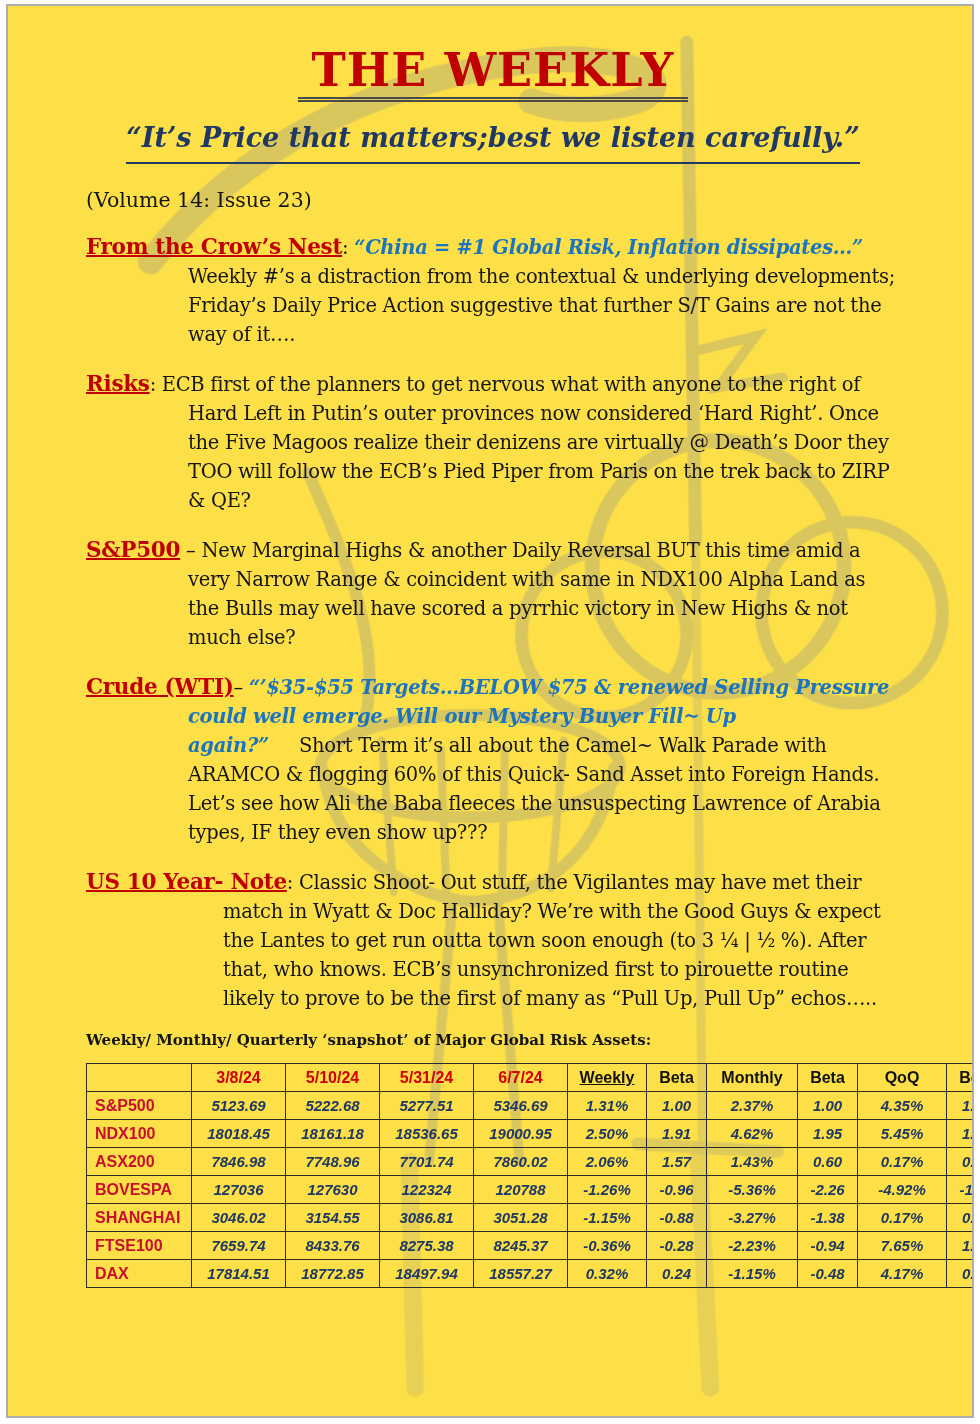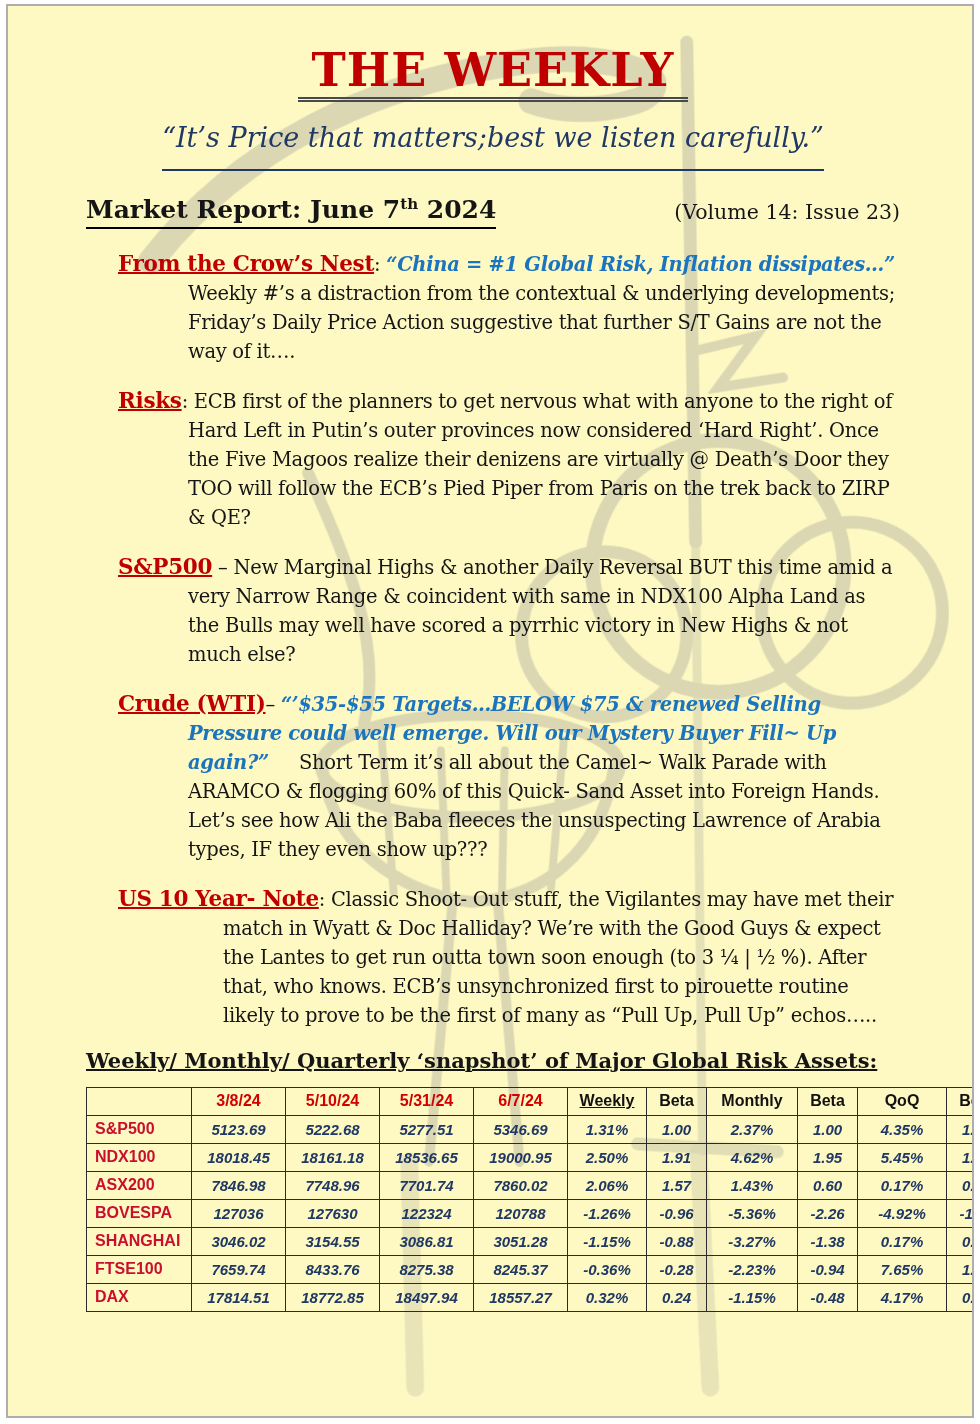--- a/index.html
+++ b/index.html
@@ -1,37 +1,37 @@
 <!DOCTYPE html>
 <html style="--title-red: #C00000; --heading-red: #C00000; --navy: #1F3864; --blue: #1B74BE; --date-red: #D30000; --label-red: #C8102E; --value-navy: #1F3864;"><head>
 <meta charset="utf-8">
 <style>
   html,body{margin:0;padding:0;background:#fff;}
   body{width:980px;height:1424px;position:relative;font-family:"DejaVu Serif",serif;color:#151515;}
-  .page{position:absolute;left:6px;top:4px;right:6px;bottom:6px;border:2px solid #aeaeae;background:#fef9c3;overflow:hidden;}
+  .page{position:absolute;left:6px;top:4px;right:6px;bottom:6px;border:2px solid #aeaeae;background:#fde047;overflow:hidden;}
   .watermark{position:absolute;left:0;top:0;width:100%;height:100%;z-index:0;pointer-events:none;}
   .content{position:relative;z-index:1;padding:40px 72px 0 78px;}
 
   .title-wrap{text-align:center;}
   .title{display:inline-block;margin:0;font-size:46px;line-height:1.05;font-weight:bold;color:var(--title-red,#C00000);letter-spacing:1px;border-bottom:5px double #4a4a4a;padding:0 14px 3px 14px;}
   .tagline-wrap{text-align:center;margin-top:20px;}
-  .tagline{display:inline-block;font-size:27px;font-style:italic;font-weight:normal;color:var(--navy,#1F3864);border-bottom:2px solid var(--navy,#1F3864);padding-bottom:16px;}
+  .tagline{display:inline-block;font-size:27px;font-style:italic;font-weight:bold;color:var(--navy,#1F3864);border-bottom:2px solid var(--navy,#1F3864);padding-bottom:9px;}
 
   .report-row{display:flex;justify-content:space-between;align-items:baseline;margin-top:24px;}
   .report-title{font-size:25px;font-weight:bold;border-bottom:2px solid #000;padding-bottom:2px;}
   .report-title sup{font-size:60%;}
   .volume{font-size:20.5px;}
 
   .para{margin:20px 0 0 0;font-size:19.5px;line-height:29px;letter-spacing:-0.3px;padding-left:102px;text-indent:-102px;}
   .para.indent-lg{padding-left:137px;text-indent:-137px;}
-  .shead{color:var(--heading-red,#C00000);font-weight:bold;font-size:21.5px;text-decoration:underline;text-decoration-thickness:2px;margin-left:32px;}
+  .shead{color:var(--heading-red,#C00000);font-weight:bold;font-size:21.5px;text-decoration:underline;text-decoration-thickness:2px;}
   .bluequote{color:var(--blue,#1B74BE);font-style:italic;font-weight:bold;}
   .gap-left{margin-left:30px;}
 
-  .table-heading{margin-top:18px;font-size:21px;font-weight:bold;text-decoration:underline;text-decoration-thickness:2px;}
+  .table-heading{margin-top:18px;font-size:15px;font-weight:bold;text-decoration-thickness:2px;}
 
   table.snapshot{border-collapse:collapse;table-layout:fixed;width:858px;margin-top:14px;font-family:"Liberation Sans",sans-serif;}
   table.snapshot th,table.snapshot td{border:1.5px solid #2b2b2b;text-align:center;padding:3px 2px;height:21px;vertical-align:middle;}
   table.snapshot thead th{font-weight:bold;font-size:16px;color:#111;}
   table.snapshot thead th.datehead{color:var(--date-red,#D30000);}
   table.snapshot th.rowlabel{text-align:left;padding-left:8px;color:var(--label-red,#C8102E);font-size:16px;font-weight:bold;}
   table.snapshot td{color:var(--value-navy,#1F3864);font-size:15px;font-weight:bold;font-style:italic;}
   table.snapshot .c0{width:100px;}
   table.snapshot .cd{width:89px;margin-top:16px;}
   table.snapshot .c5{width:74px;text-decoration:underline;}
@@ -72,21 +72,20 @@
 
     <div class="title-wrap">
       <h1 class="title">THE WEEKLY</h1>
     </div>
 
     <div class="tagline-wrap">
       <div class="tagline">“It’s Price that matters;best we listen carefully.”</div>
     </div>
 
     <div class="report-row">
-      <div class="report-title"><span>Market Report: June 7</span><sup>th</sup><span> 2024</span></div>
       <div class="volume">(Volume 14: Issue 23)</div>
     </div>
 
     <p class="para"><span class="shead">From the Crow’s Nest</span><span class="sep">: </span><span class="bluequote">“China = #1 Global Risk, Inflation dissipates…”</span><span class="btext"> Weekly #’s a distraction from the contextual &amp; underlying developments; Friday’s Daily Price Action suggestive that further S/T Gains are not the way of it….</span></p>
 
     <p class="para"><span class="shead">Risks</span><span class="sep">: </span><span class="btext">ECB first of the planners to get nervous what with anyone to the right of Hard Left in Putin’s outer provinces now considered ‘Hard Right’. Once the Five Magoos realize their denizens are virtually @ Death’s Door they TOO will follow the ECB’s Pied Piper from Paris on the trek back to ZIRP &amp; QE?</span></p>
 
     <p class="para"><span class="shead">S&amp;P500</span><span class="sep"> – </span><span class="btext">New Marginal Highs &amp; another Daily Reversal BUT this time amid a very Narrow Range &amp; coincident with same in NDX100 Alpha Land as the Bulls may well have scored a pyrrhic victory in New Highs &amp; not much else?</span></p>
 
 

